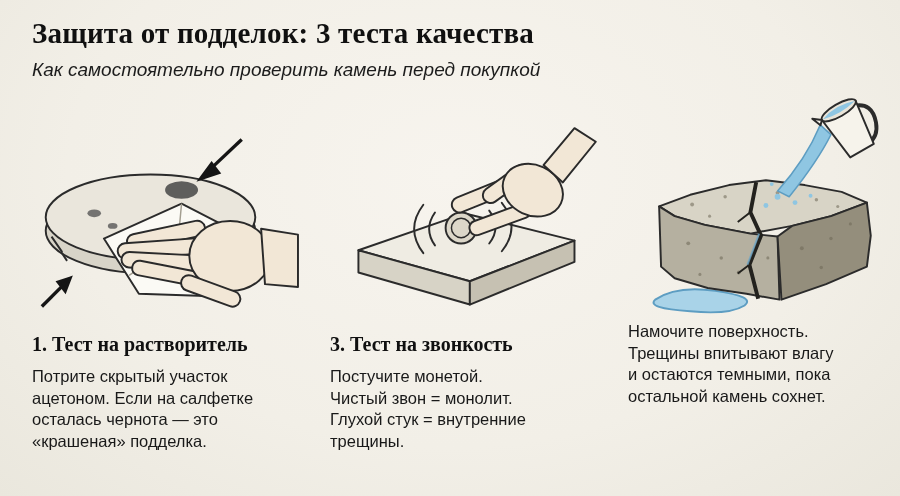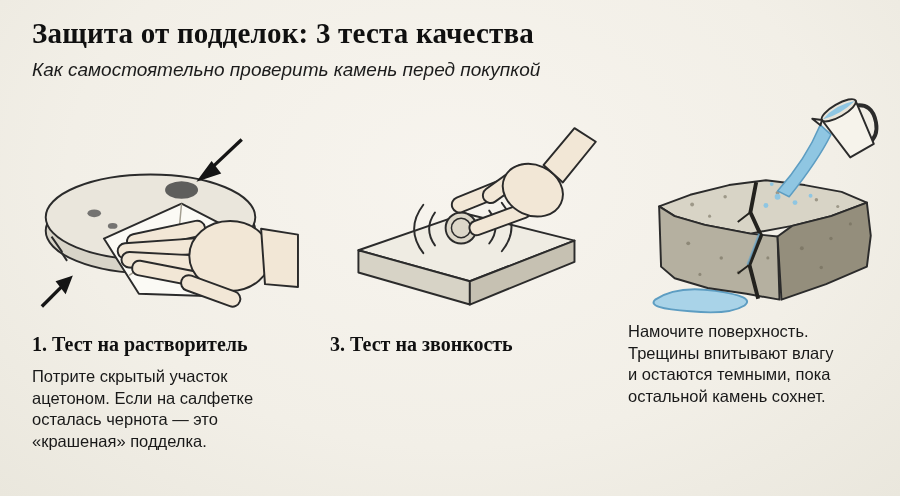--- a/index.html
+++ b/index.html
@@ -148,20 +148,24 @@
         <g fill="#f2e7d6" stroke="#2a2a2a" stroke-width="2" stroke-linejoin="round">
           <rect x="122" y="100" width="80" height="16" rx="8" transform="rotate(-22 122 108)"></rect>
           <rect x="140" y="124" width="66" height="15" rx="7" transform="rotate(-20 140 131)"></rect>
           <rect x="155" y="92" width="56" height="16" rx="8" transform="rotate(-36 155 100)"></rect>
           <ellipse cx="205" cy="90" rx="32" ry="26" transform="rotate(25 205 90)"></ellipse>
           <path d="M216 64 L248 26 L270 40 L236 82 Z"></path>
         </g>
       </svg>
     </div>
     <h2 class="section-heading">3. Тест на звонкость</h2>
+    <p class="section-body">Постучите монетой.
+Чистый звон = монолит.
+Глухой стук = внутренние
+трещины.</p>
   </div>
 
   <div class="col">
     <div class="illus">
       <svg viewBox="0 0 270 240" width="270" height="233">
 
         <path d="M24 218 q 22 -15 62 -9 q 42 6 30 15 q -16 10 -56 6 q -46 -3 -36 -12 z" fill="#a9d3e8" stroke="#5d9dc2" stroke-width="2"></path>
 
         <g stroke="#2b2b2b" stroke-width="2" stroke-linejoin="round">
           <polygon points="28,122 60,110 100,100 138,95 178,100 216,107 242,118 205,132 165,142 122,150 75,141 44,132" fill="#d8d4c6"></polygon>

